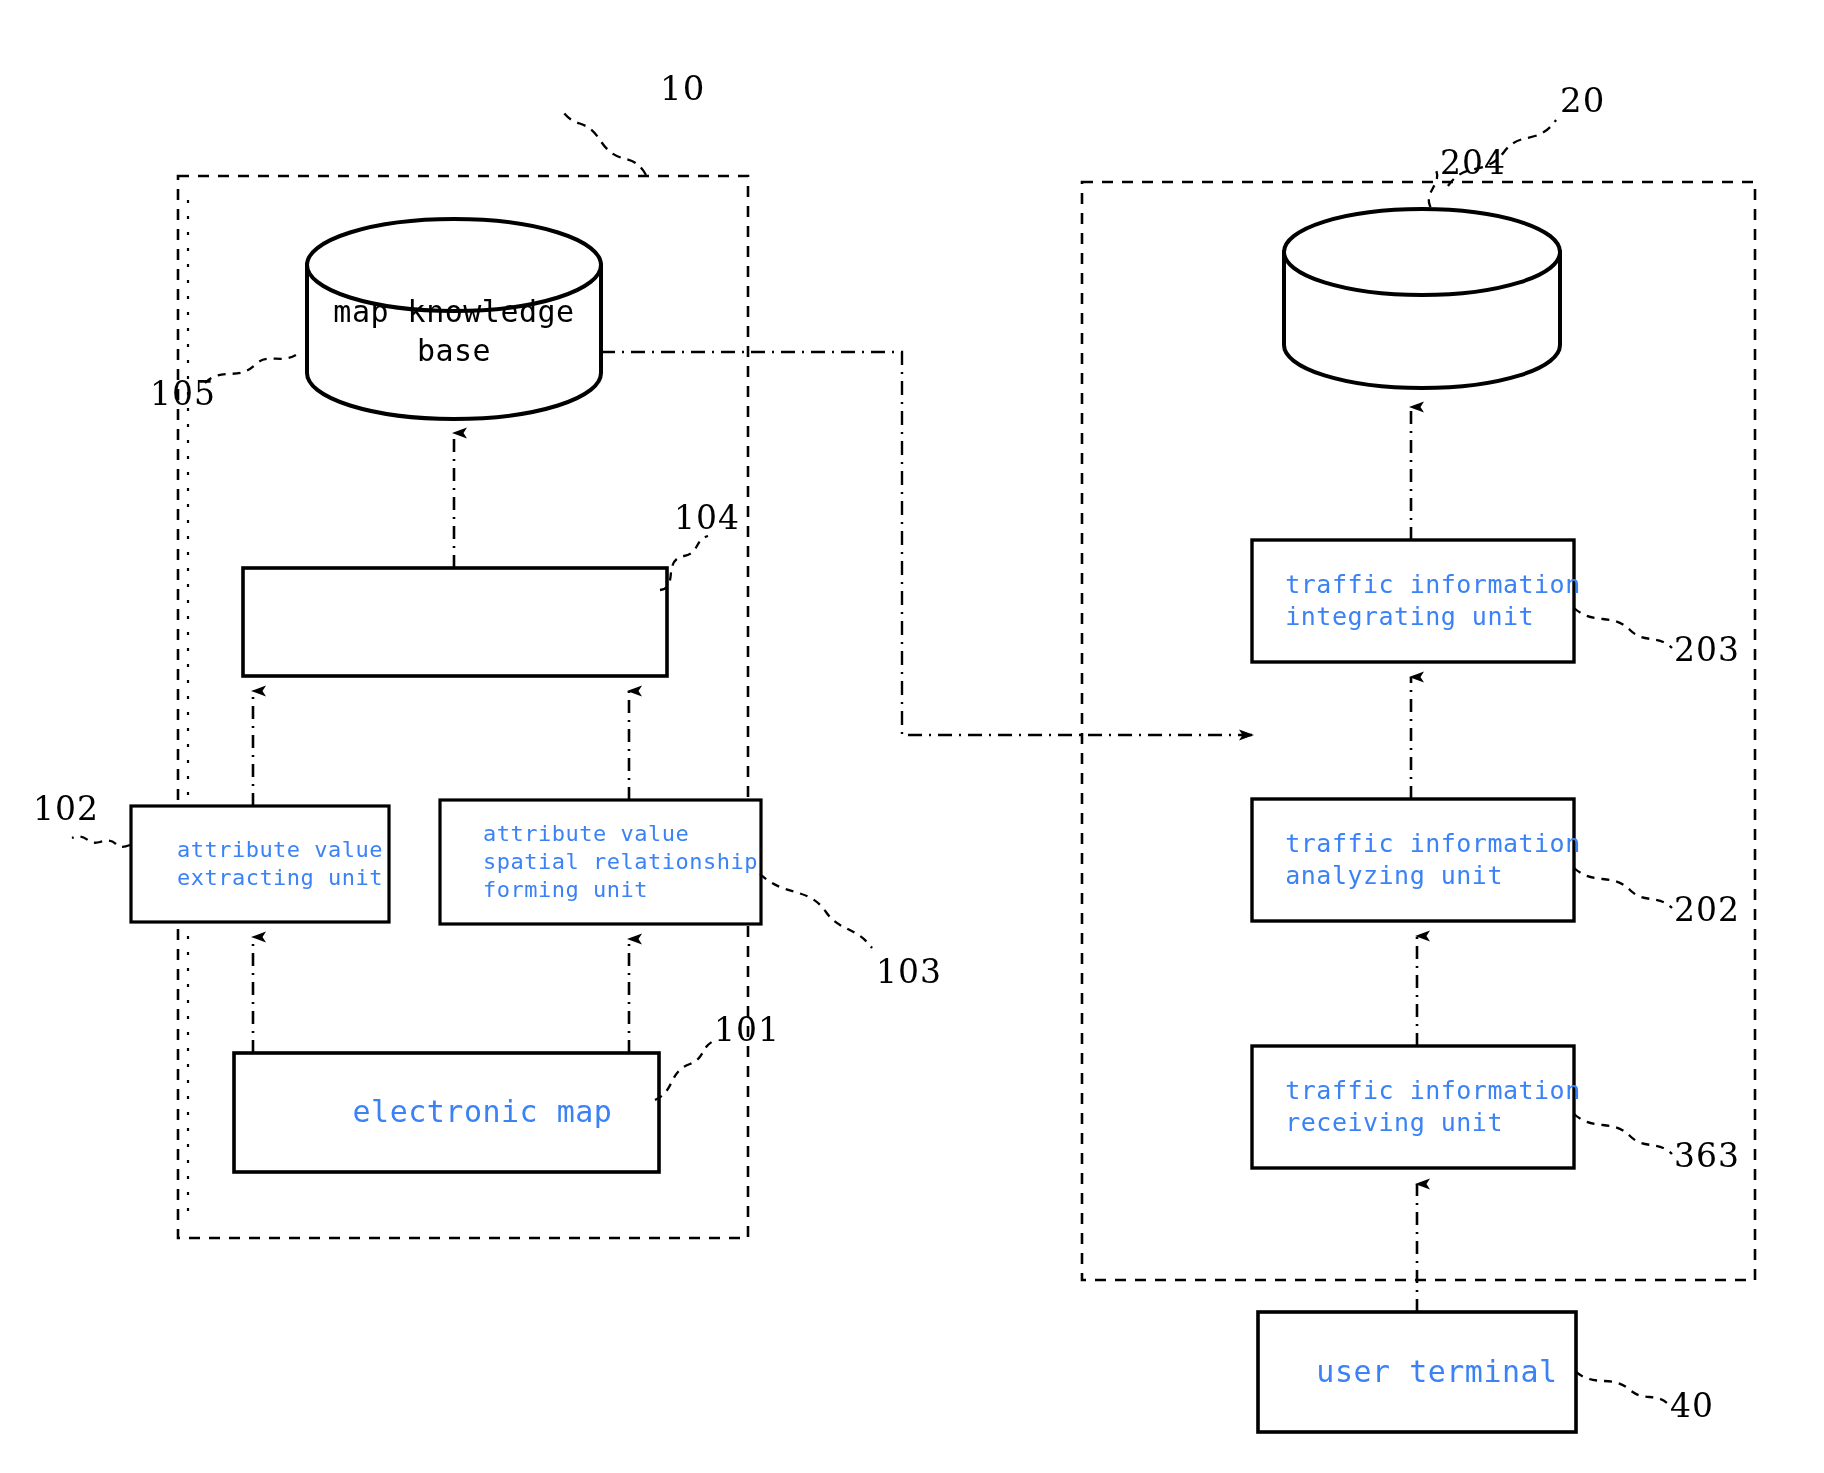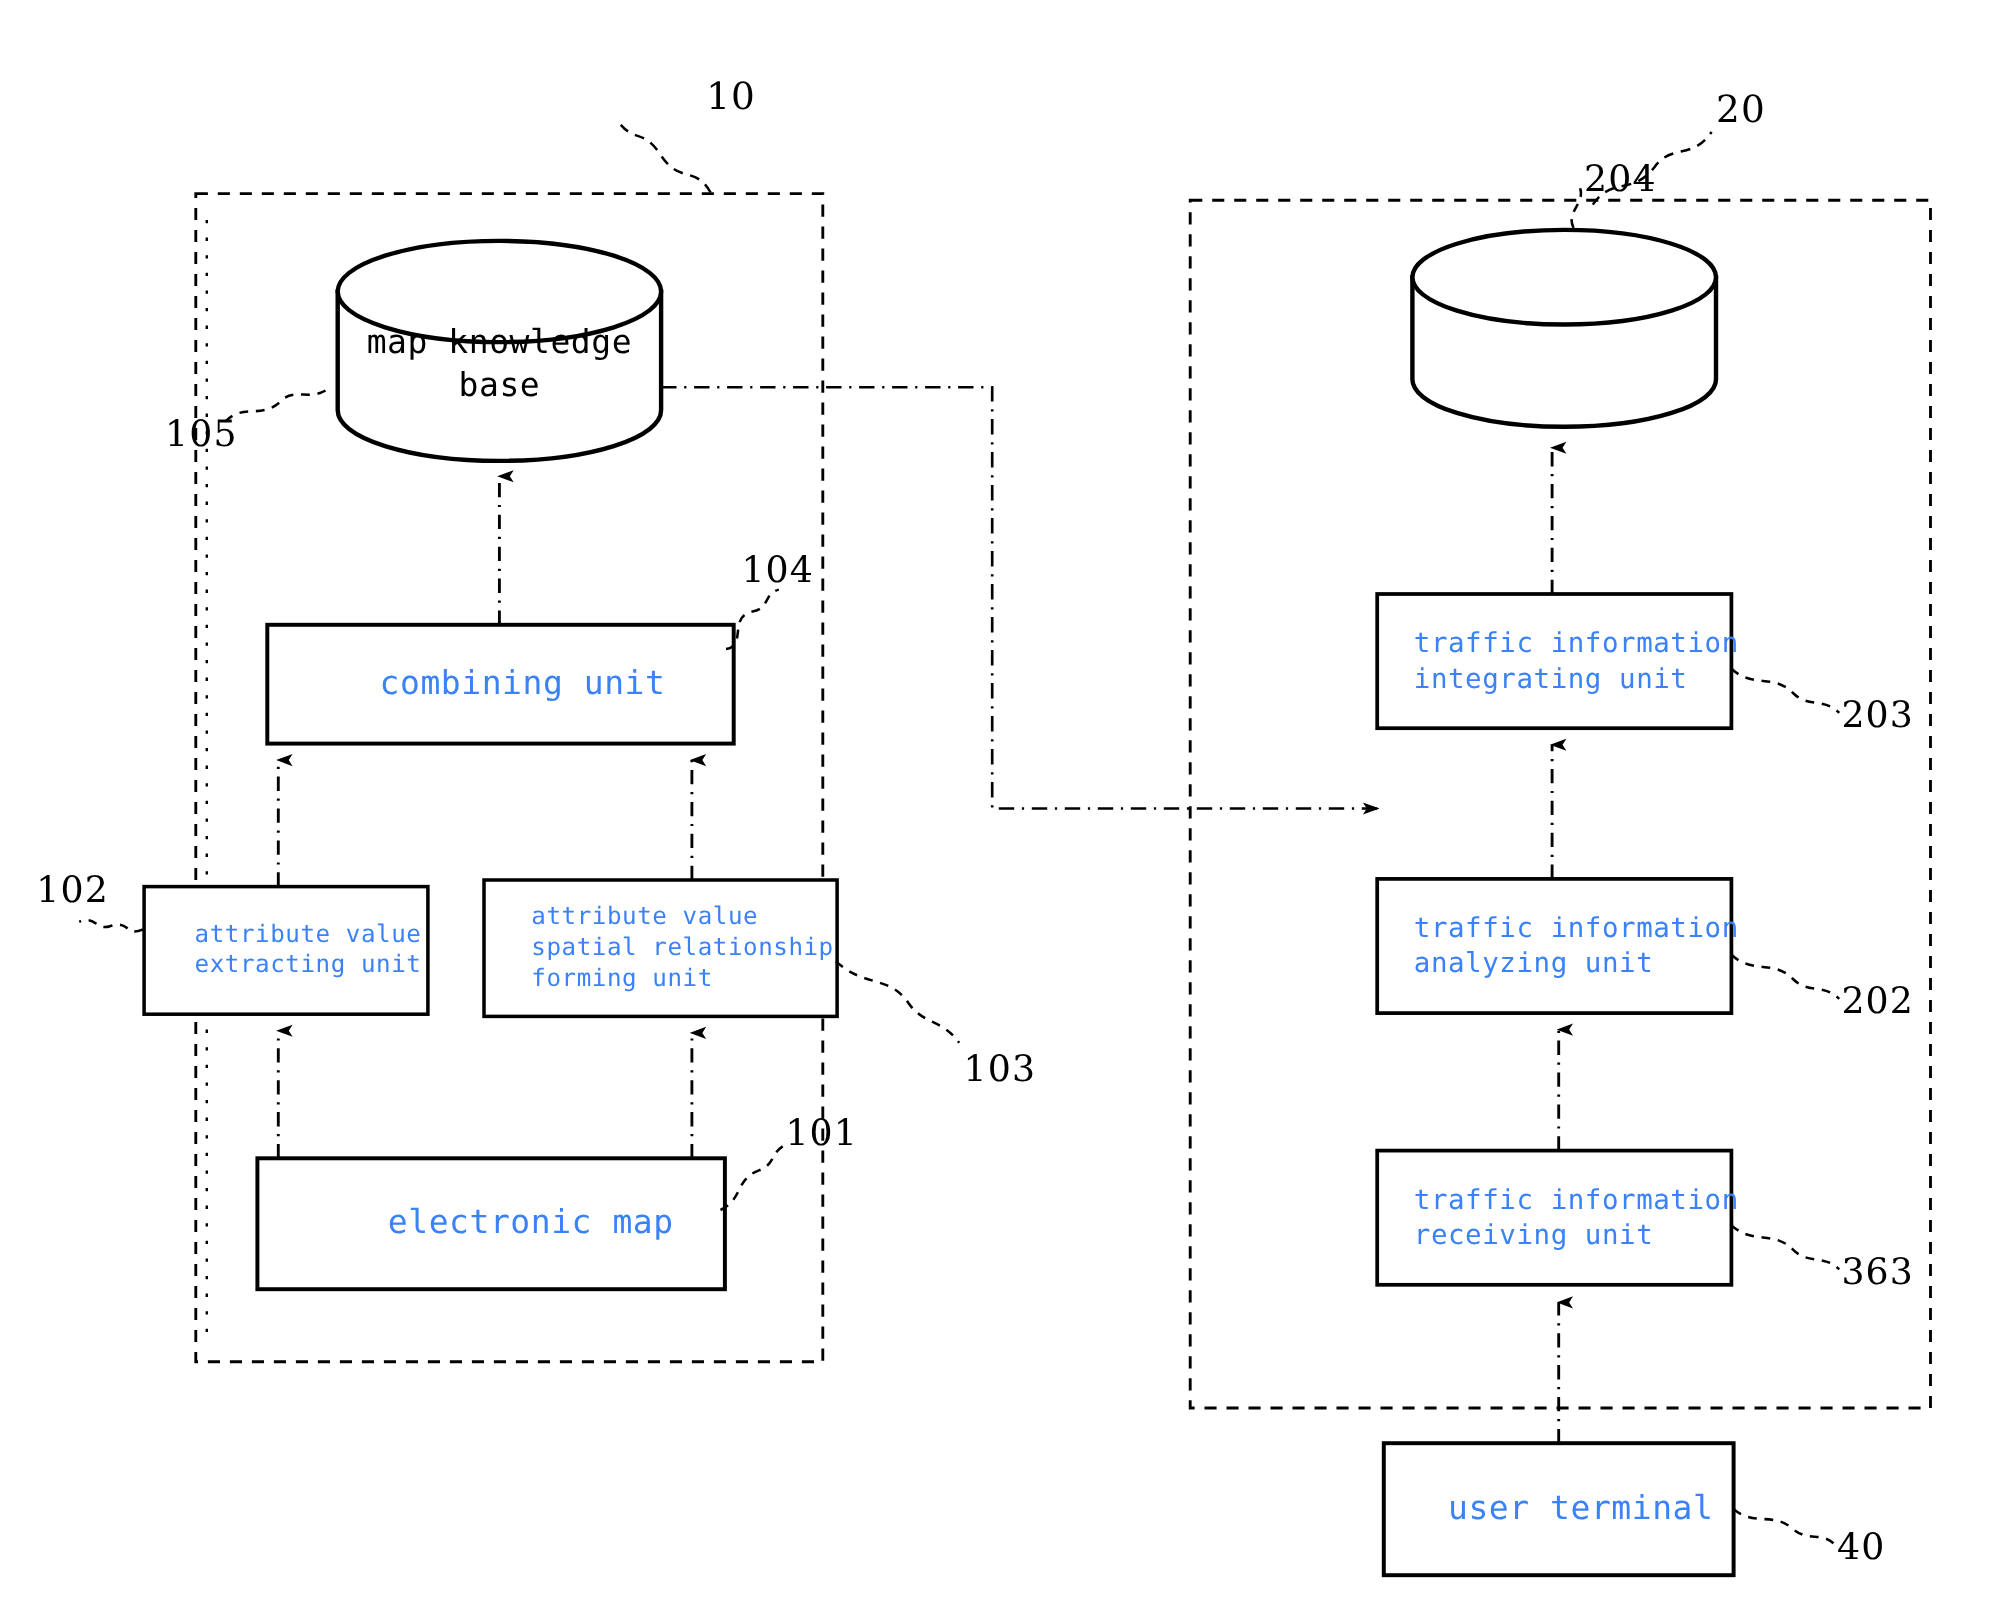--- a/index.html
+++ b/index.html
@@ -200,21 +200,20 @@
       <line x1="1411" y1="799" x2="1411" y2="677" stroke="#000" stroke-width="2.6" stroke-dasharray="13 7 2 7" marker-end="url(#arrowUp)"></line>
     </g>
     <g>
       <line x1="1411" y1="540" x2="1411" y2="407" stroke="#000" stroke-width="2.6" stroke-dasharray="13 7 2 7" marker-end="url(#arrowUp)"></line>
     </g>
   </svg>
 
   <div class="cyl-label big" style="left:307px; top:276px; width:294px; height:110px;">map knowledge
 base</div>
 
-  <div class="boxlabel big" style="left:243px; top:568px; width:424px; height:108px;">combining unit</div>
 
   <div class="boxlabel sml" style="left:131px; top:806px; width:258px; height:116px;">attribute value
 extracting unit</div>
 
   <div class="boxlabel sml" style="left:440px; top:800px; width:321px; height:124px;">attribute value
 spatial relationship
 forming unit</div>
 
   <div class="boxlabel big" style="left:234px; top:1053px; width:425px; height:119px;margin-left:16px;">electronic map</div>
 
@@ -223,21 +222,21 @@
 integrating unit</div>
 
   <div class="boxlabel mid" style="left:1252px; top:799px; width:322px; height:122px;">traffic information
 analyzing unit</div>
 
   <div class="boxlabel mid" style="left:1252px; top:1046px; width:322px; height:122px;">traffic information
 receiving unit</div>
 
   <div class="boxlabel big" style="left:1258px; top:1312px; width:318px; height:120px;">user terminal</div>
 
-  <div class="ref" style="left:642px; top:68px; font-size:34px;">10</div>
+  <div class="ref" style="left:660px; top:68px; font-size:34px;">10</div>
 
   <div class="ref" style="left:150px; top:374px; font-size:33px;">105</div>
 
   <div class="ref" style="left:674px; top:498px; font-size:33px;">104</div>
 
   <div class="ref" style="left:33px; top:789px; font-size:33px;">102</div>
 
   <div class="ref" style="left:876px; top:952px; font-size:33px;">103</div>
 
   <div class="ref" style="left:714px; top:1010px; font-size:33px;">101</div>

